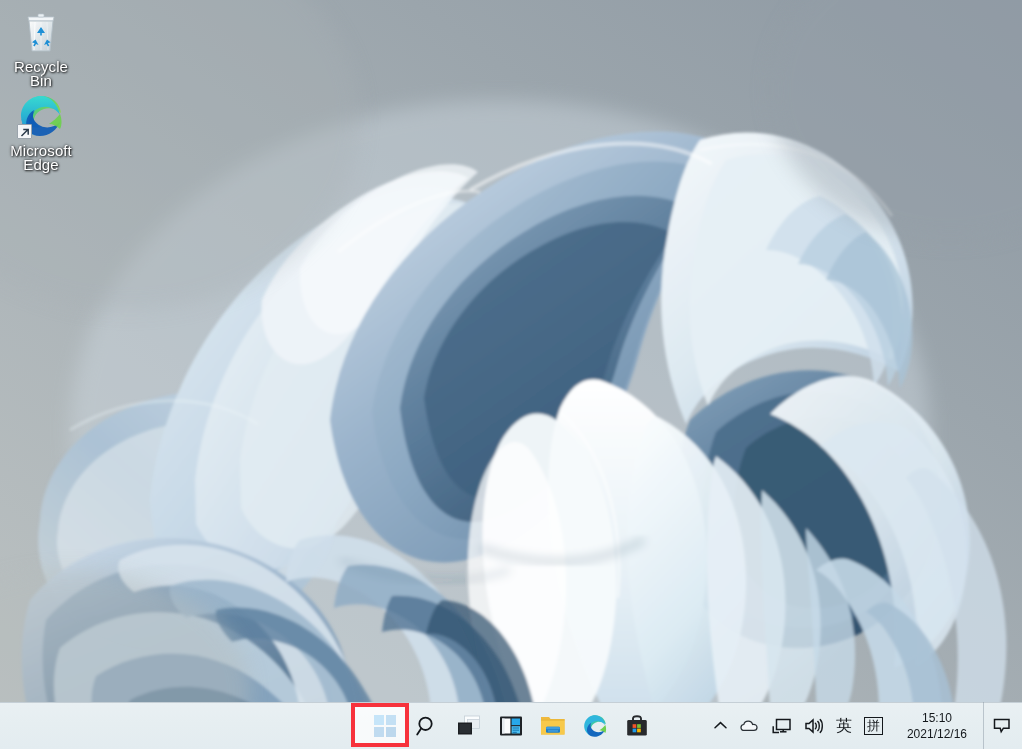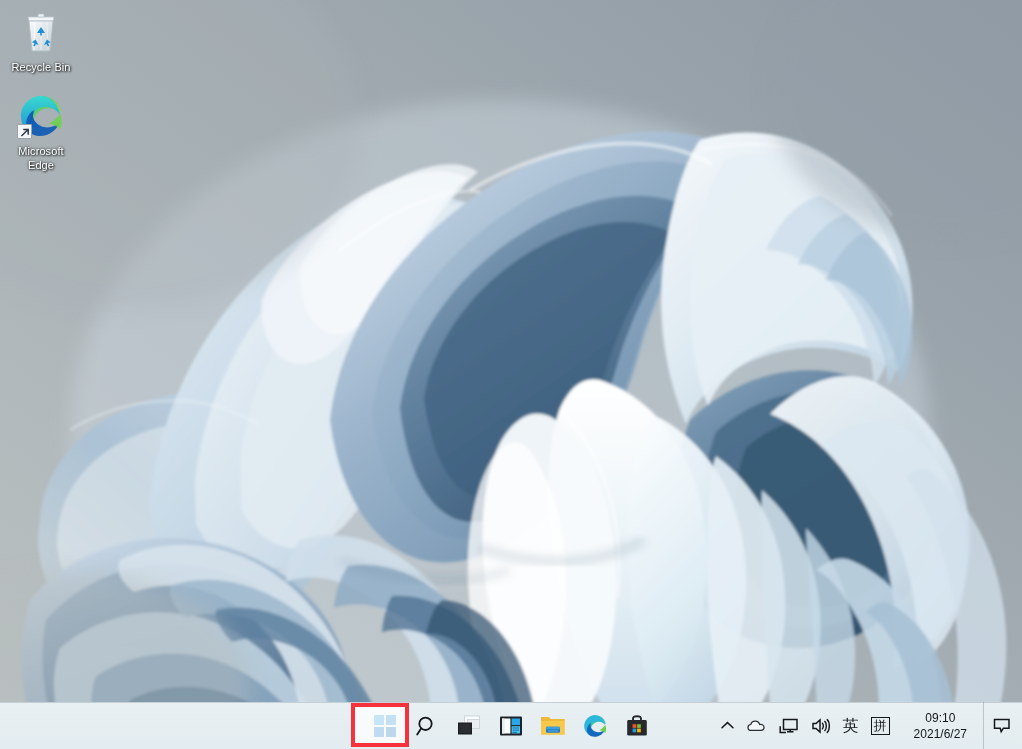--- a/index.html
+++ b/index.html
@@ -33,21 +33,21 @@
     text-align: center;
     cursor: default;
     user-select: none;
   }
   .desk-icon .glyph {
     width: 48px; height: 48px;
     margin: 0 auto 4px;
     position: relative;
   }
   .desk-icon .label {
-    font-size: 11px;
+    font-size: 15px;
     line-height: 14px;
     color: #ffffff;
     text-shadow: 0 0 3px rgba(0,0,0,0.85), 1px 1px 2px rgba(0,0,0,0.75);
     letter-spacing: 0.1px;
   }
   #icon-recycle { left: 2px; top: 8px; }
   #icon-edge    { left: 2px; top: 92px; }
 
   
   .shortcut-badge {
@@ -571,22 +571,22 @@
 
       <div class="tray-item">
         <span class="ime-char">英</span>
       </div>
 
       <div class="tray-item">
         <span class="ime-boxed">拼</span>
       </div>
 
       <div id="clock">
-        <div>09:10</div>
-        <div>2021/6/27</div>
+        <div>15:10</div>
+        <div>2021/12/16</div>
       </div>
 
       <div id="tray-divider"></div>
 
       <div class="tray-item">
         <svg width="20" height="18" viewBox="0 0 20 18">
           <path d="M 2.5 2.5 L 17 2.5 L 17 11.2 L 11.4 11.2 L 9.2 14.6 L 8.2 11.2 L 2.5 11.2 Z" fill="none" stroke="#14181c" stroke-width="1.5"></path>
         </svg>
       </div>
 

